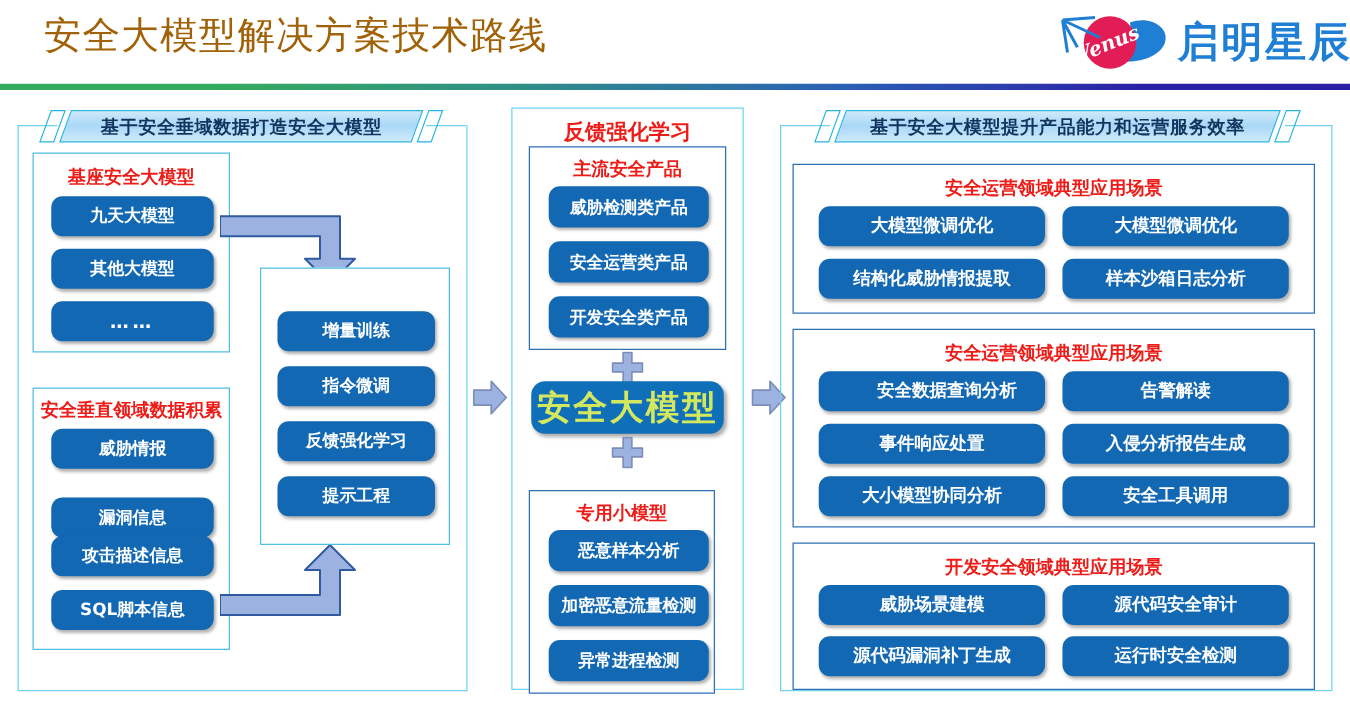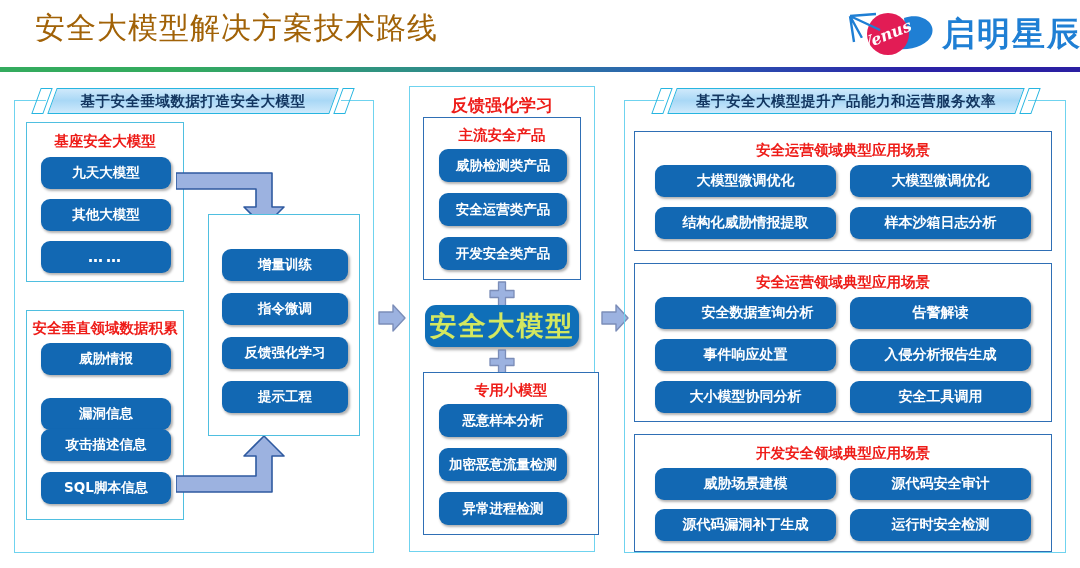--- a/index.html
+++ b/index.html
@@ -195,21 +195,21 @@
   </div>
 
   <div class="pill-hero" style="left:425px;top:305px;width:154px;height:42px;">安全大模型</div>
 
   <div class="plus" style="left:489px;top:349px;">
     <svg width="26" height="26" viewBox="0 0 26 26">
       <path d="M9.5 1 L16.5 1 L16.5 9.5 L25 9.5 L25 16.5 L16.5 16.5 L16.5 25 L9.5 25 L9.5 16.5 L1 16.5 L1 9.5 L9.5 9.5 Z" fill="#9cb2e0" stroke="#7b8db8" stroke-width="1.3" stroke-linejoin="round"></path>
     </svg>
   </div>
 
-  <div class="panel" style="left:423px;top:372px;width:176px;height:163px;">
+  <div class="panel" style="left:423px;top:392px;width:149px;height:163px;">
     <div class="panel-title" style="top:8px;">专用小模型</div>
     <div class="pill sm" style="left:15px;top:31px;width:128px;height:33px;">恶意样本分析</div>
     <div class="pill sm" style="left:15px;top:75px;width:128px;height:33px;">加密恶意流量检测</div>
     <div class="pill sm" style="left:15px;top:119px;width:128px;height:33px;">异常进程检测</div>
   </div>
 
   <div class="arrow-r" style="left:601px;top:303px;">
     <svg width="28" height="30" viewBox="0 0 28 30">
       <path d="M1 9 L15 9 L15 2 L27 15 L15 28 L15 21 L1 21 Z" fill="#9cb2e0" stroke="#7b8db8" stroke-width="1.4" stroke-linejoin="round"></path>
     </svg>

